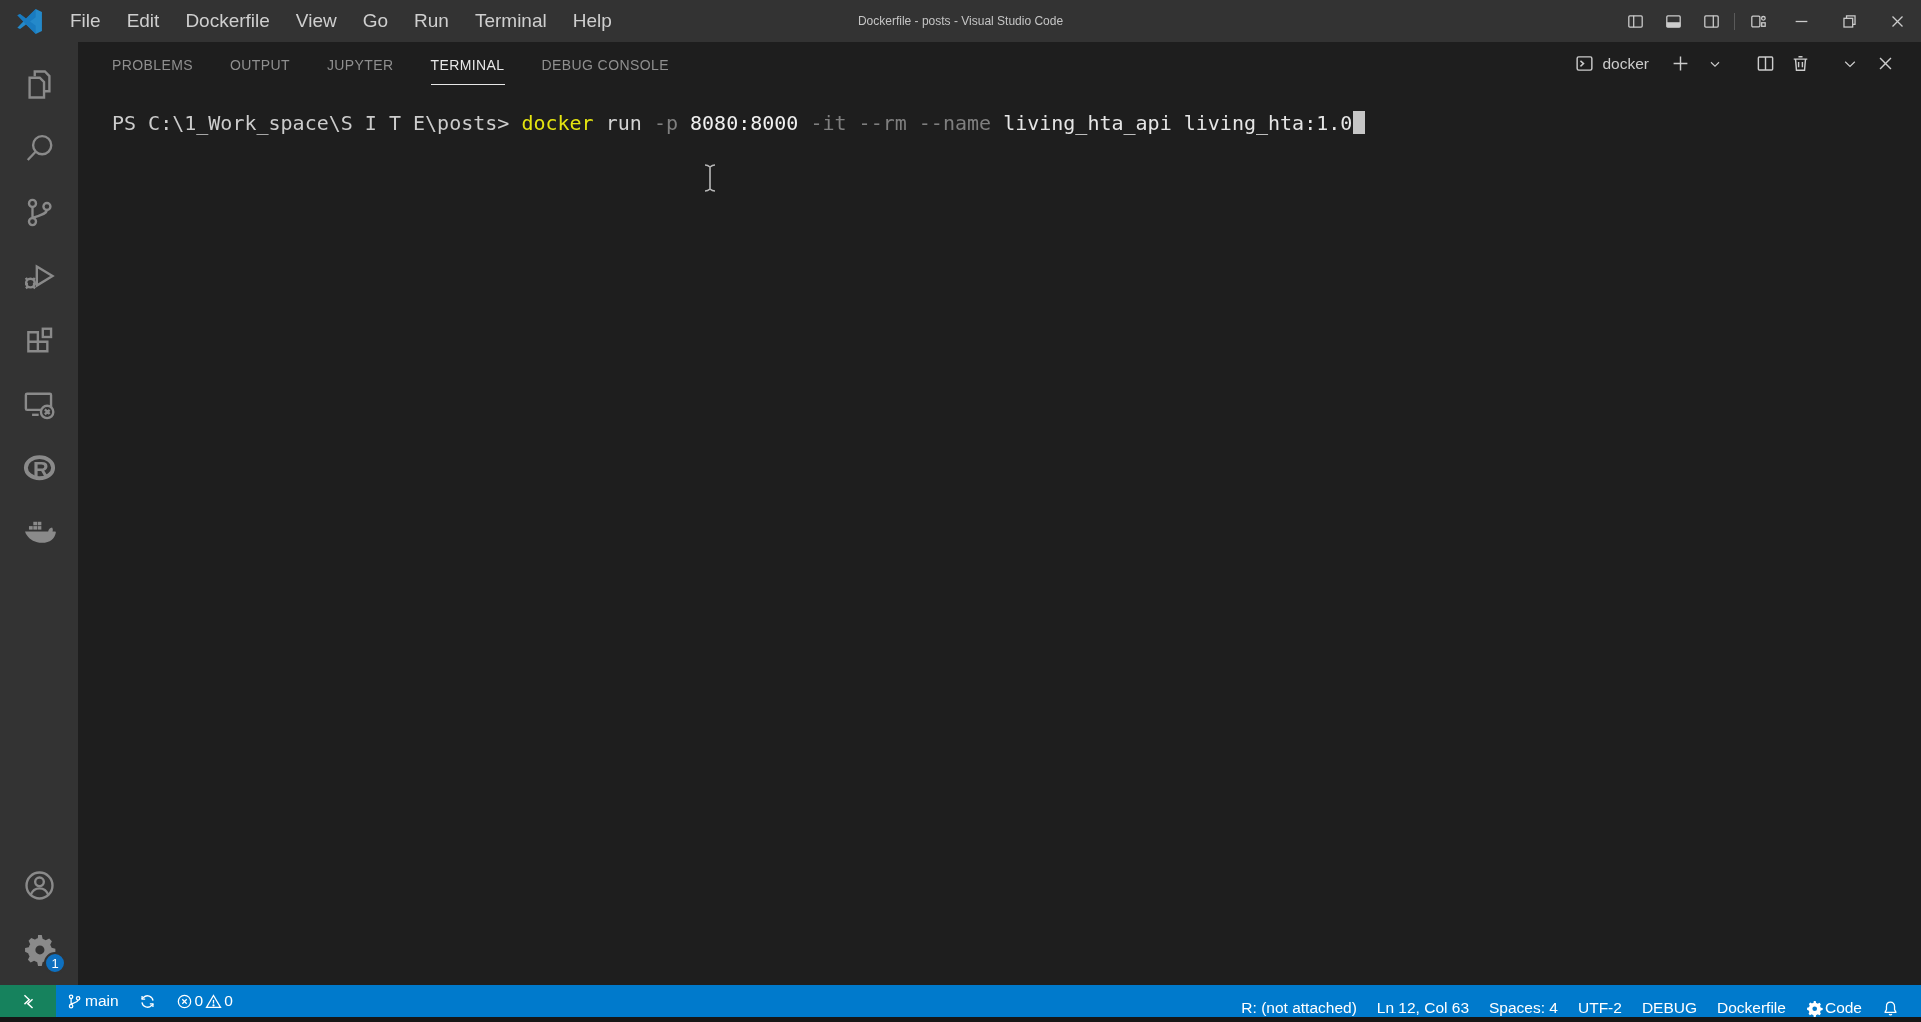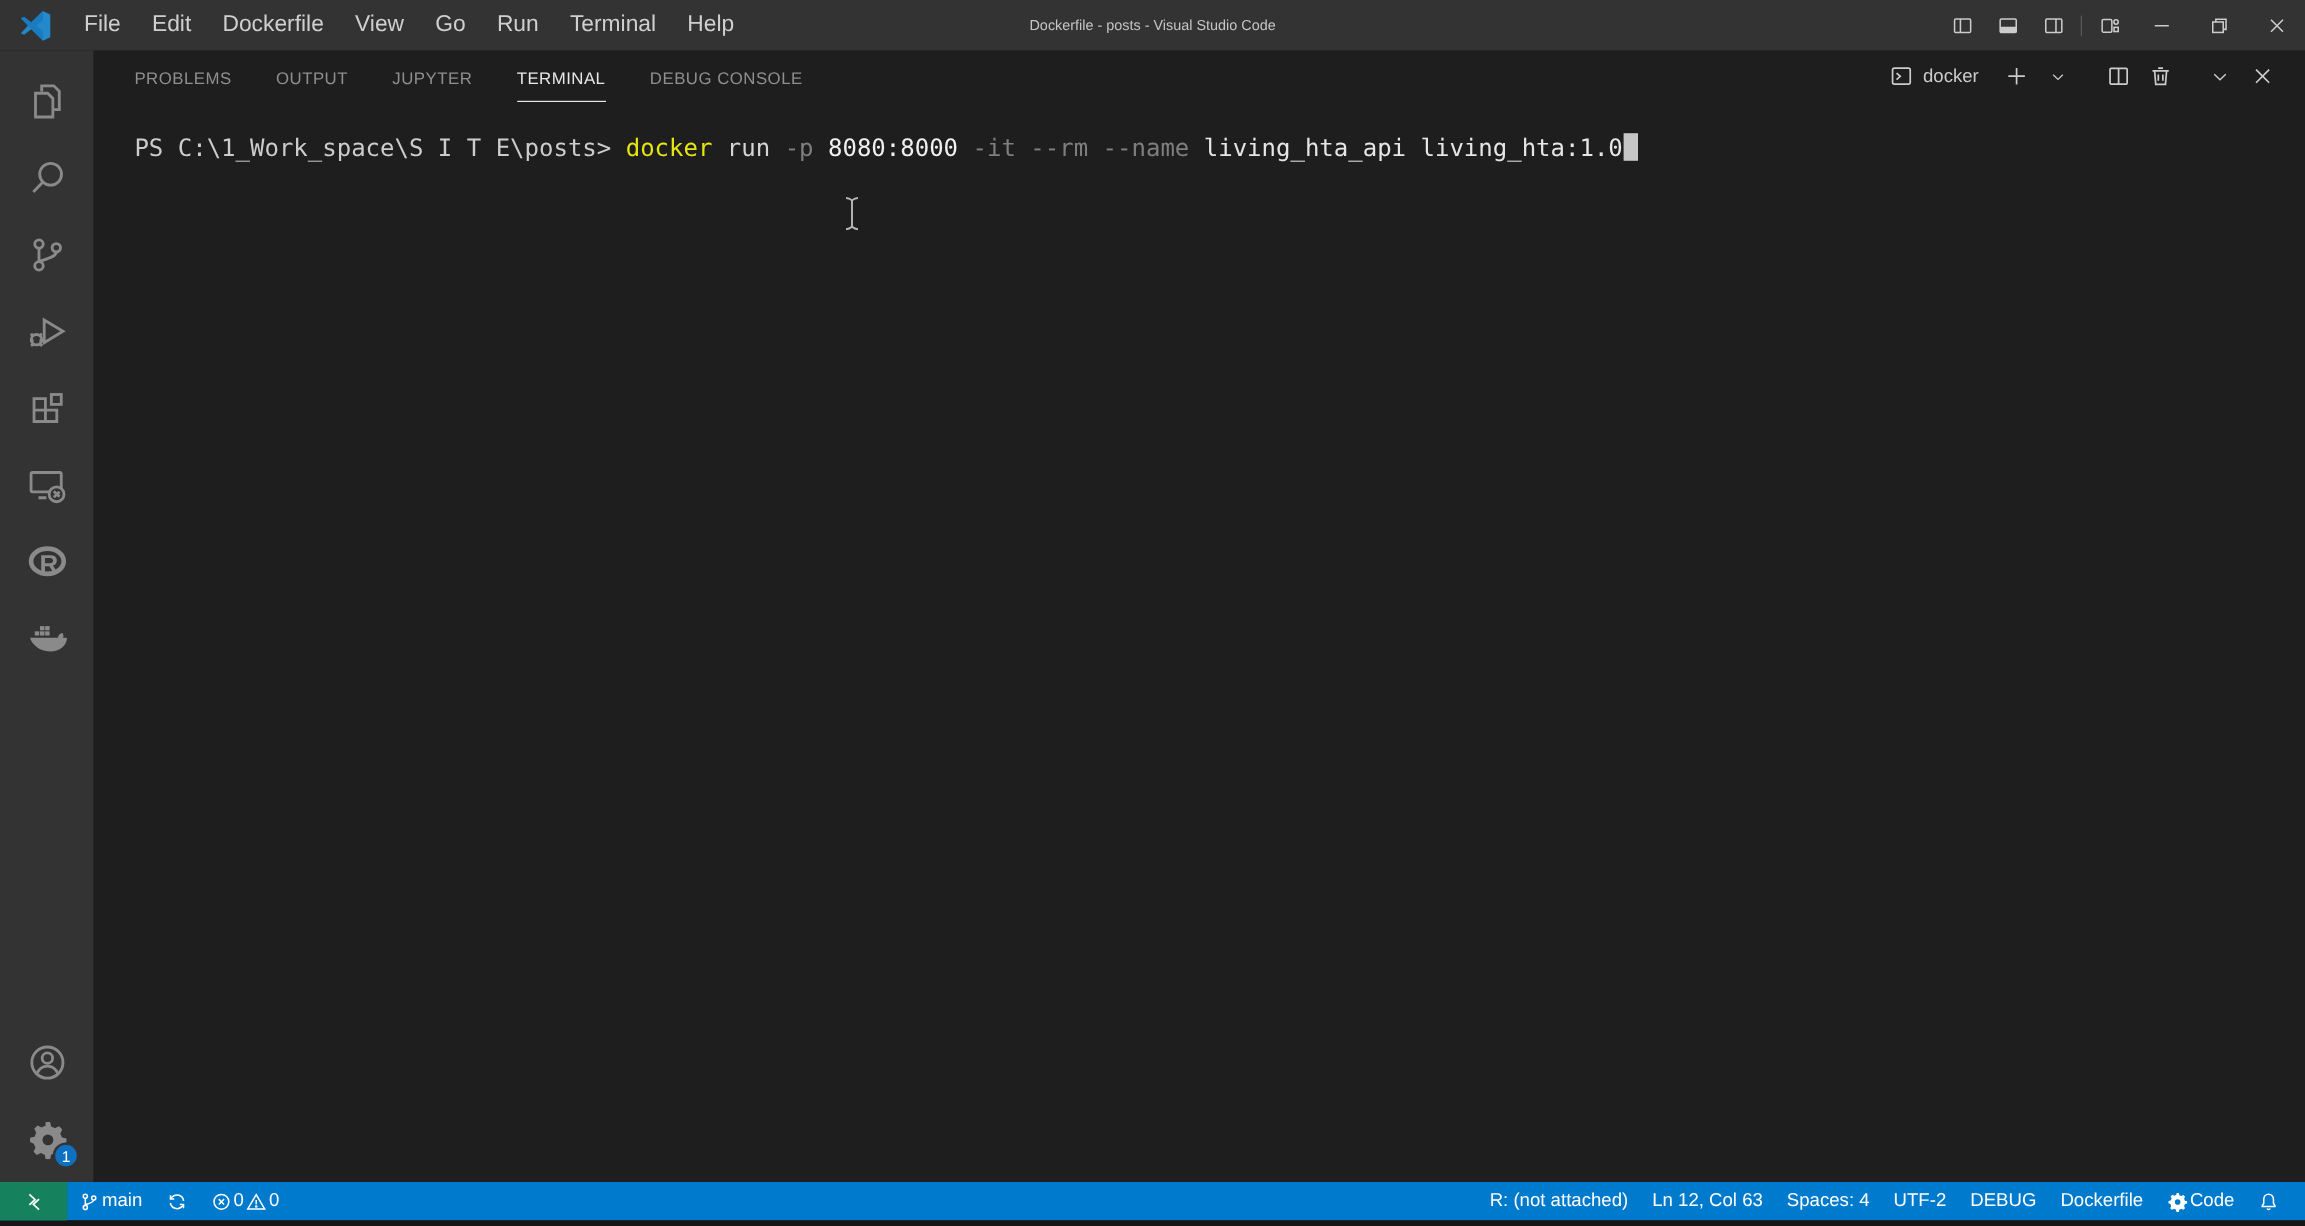--- a/index.html
+++ b/index.html
@@ -42,21 +42,21 @@
   .term-session-label { color:#cccccc; font-size:15.5px; }
   .pa-gap { width:8px; }
 
   .terminal-body { flex:1; padding:25px 0 0 34px; position:relative; }
   .term-line { font-family:"DejaVu Sans Mono","Liberation Mono",monospace; font-size:20px; line-height:26px; white-space:pre; color:#cccccc; }
   .cursor-block { display:inline-block; width:12px; height:23px; background:#c6c6c6; vertical-align:-4px; margin-left:1px; }
 
   
   .statusbar { height:32px; background:#007acc; display:flex; align-items:stretch; color:#ffffff; font-size:15.5px; }
   .sb-left { display:flex; align-items:stretch; }
-  .sb-right { margin-left:auto; display:flex; align-items:center; padding-right:12px; }
+  .sb-right { margin-left:auto; display:flex; align-items:flex-end; padding-right:12px; }
   .sb-item { display:flex; align-items:center; gap:2px; padding:0 10px; white-space:nowrap; }
   .sb-item svg { width:17px; height:17px; }
   .sb-remote { width:56px; background:#16825d; display:flex; align-items:center; justify-content:center; }
   .sb-remote svg { width:19px; height:19px; }
   .bottomstrip { height:5px; background:#161616; }
 
   .mouse-cursor { position:absolute; left:703px; top:163px; pointer-events:none; }
 
   svg { display:block; }
   .st { fill:none; stroke:#8a8a8a; stroke-width:1.15; }

